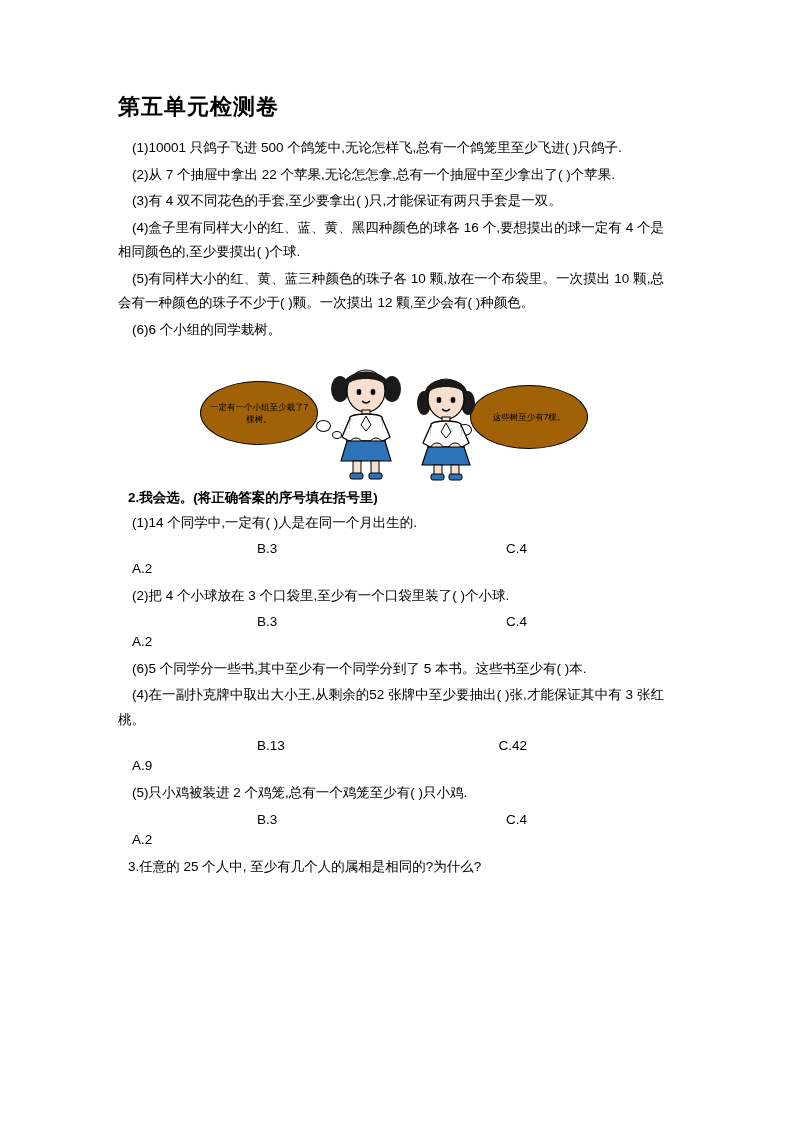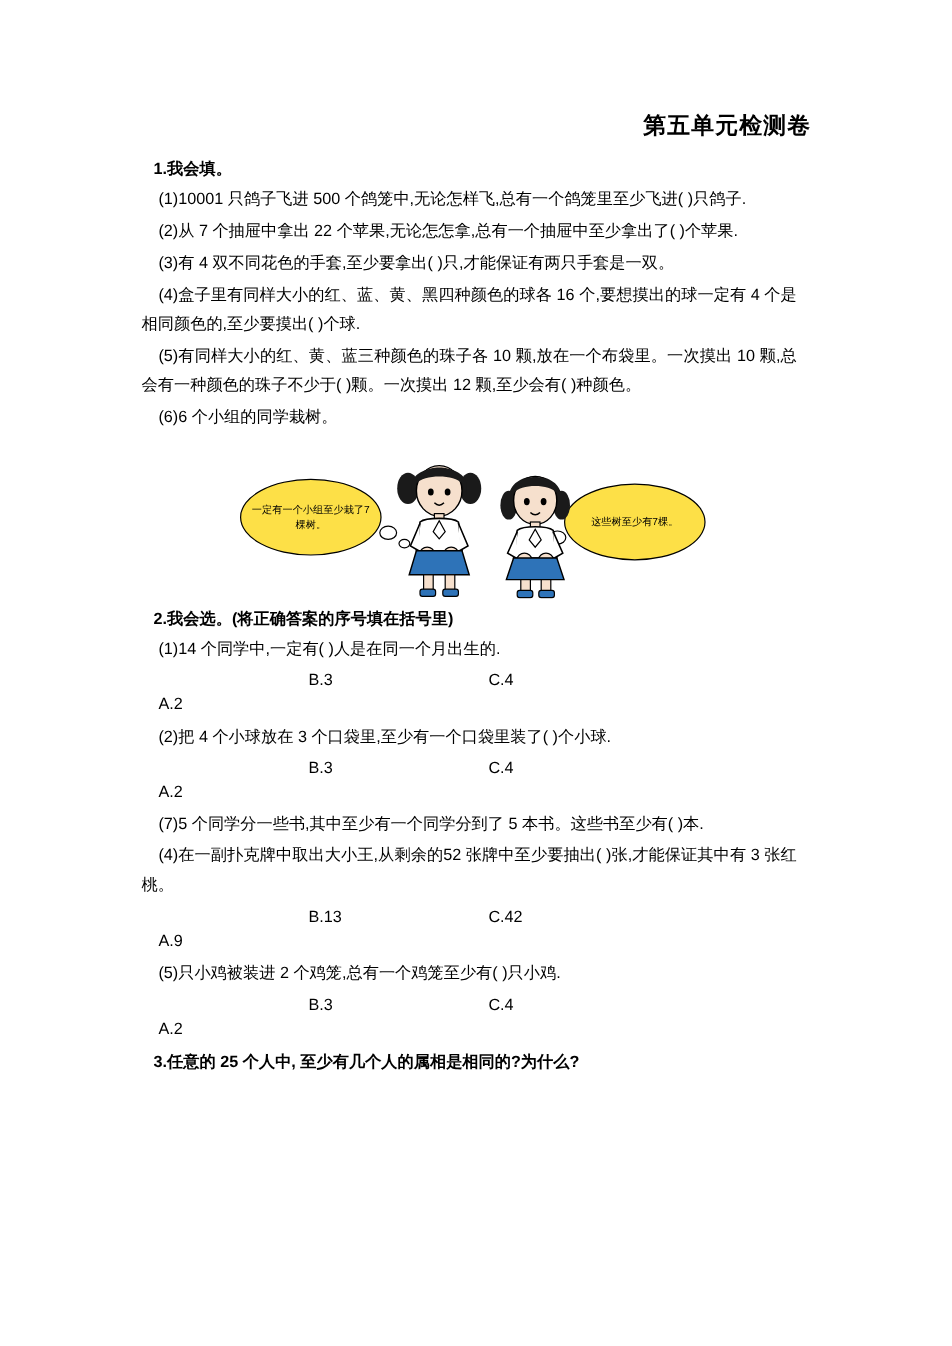--- a/index.html
+++ b/index.html
@@ -21,22 +21,22 @@
     width: 793px;
     height: 1122px;
   }
   .content {
     position: absolute;
     left: 118px;
     top: 92px;
     width: 558px;
   }
   .doc-title {
-    text-align: right;
-    font-size: 19px;
+    text-align: left;
+    font-size: 22px;
     font-weight: bold;
     letter-spacing: 1px;
     margin-bottom: 14px;
     font-family: Liberation Sans, sans-serif;
   }
   .sec-head {
     font-size: 13.5px;
     font-weight: bold;
     margin: 8px 0 4px 10px;
     font-family: "Liberation Sans", "DejaVu Sans", sans-serif;
@@ -52,33 +52,33 @@
   .opts {
     font-size: 13.5px;
     line-height: 1.82;
     margin: 0 0 2px 0;
     font-family: "Liberation Sans", "DejaVu Sans", sans-serif;
     display: flex;
     text-indent: 0;
   }
   .opts span.o1 { width: 125px; padding-left: 14px; margin-top: 20px; }
   .opts span.o2 { width: 150px; }
-  .opts span.o3 { width: 120px; }
+  .opts span.o3 { width: 120px; text-align: right; }
 
   
   .illus {
     position: relative;
     height: 132px;
     margin: 6px 0 4px 0;
   }
   .bubble {
     position: absolute;
     width: 118px;
     height: 64px;
-    background: #fde047;
+    background: #a16207;
     border: 1.6px solid #000;
     border-radius: 50% 50% 50% 50% / 50% 50% 50% 50%;
     box-sizing: border-box;
   }
   .bubble .btxt {
     position: absolute;
     left: 8px; right: 8px;
     top: 50%;
     transform: translateY(-50%);
     text-align: center;
@@ -98,34 +98,33 @@
   .bubble-left::after { width: 8px; height: 6px; right: -25px; bottom: 5px; }
   .bubble-right { left: 352px; top: 36px; }
   .bubble-right::before { width: 13px; height: 10px; left: -14px; bottom: 12px; }
   .bubble-right::after { width: 8px; height: 6px; left: -25px; bottom: 5px; }
 
   .kid { position: absolute; }
   .kid svg { display: block; }
 
   .sec3 {
     font-size: 13.5px;
-    font-weight: bold;
+    font-weight: normal;
     margin: 6px 0 0 10px;
     font-family: "Liberation Sans", "DejaVu Sans", sans-serif;
   }
 </style>
 </head>
 <body>
 
 <div class="page">
   <div class="content">
 
     <div class="doc-title">第五单元检测卷</div>
 
-    <div class="sec-head">1.我会填。</div>
 
     <p class="q">(1)10001 只鸽子飞进 500 个鸽笼中,无论怎样飞,总有一个鸽笼里至少飞进(        )只鸽子.</p>
     <p class="q">(2)从 7 个抽屉中拿出 22 个苹果,无论怎怎拿,总有一个抽屉中至少拿出了(        )个苹果.</p>
     <p class="q">(3)有 4 双不同花色的手套,至少要拿出(        )只,才能保证有两只手套是一双。</p>
     <p class="q">(4)盒子里有同样大小的红、蓝、黄、黑四种颜色的球各 16 个,要想摸出的球一定有 4 个是相同颜色的,至少要摸出(        )个球.</p>
     <p class="q">(5)有同样大小的红、黄、蓝三种颜色的珠子各 10 颗,放在一个布袋里。一次摸出 10 颗,总会有一种颜色的珠子不少于(        )颗。一次摸出 12 颗,至少会有(        )种颜色。</p>
     <p class="q">(6)6 个小组的同学栽树。</p>
 
     <div class="illus">
 
@@ -213,21 +212,21 @@
       <span class="o3">C.4</span>
     </div>
 
     <p class="q">(2)把 4 个小球放在 3 个口袋里,至少有一个口袋里装了(        )个小球.</p>
     <div class="opts">
       <span class="o1">A.2</span>
       <span class="o2">B.3</span>
       <span class="o3">C.4</span>
     </div>
 
-    <p class="q">(7)5 个同学分一些书,其中至少有一个同学分到了 5 本书。这些书至少有(        )本.</p>
+    <p class="q">(6)5 个同学分一些书,其中至少有一个同学分到了 5 本书。这些书至少有(        )本.</p>
 
     <p class="q">(4)在一副扑克牌中取出大小王,从剩余的52 张牌中至少要抽出(        )张,才能保证其中有 3 张红桃。</p>
     <div class="opts">
       <span class="o1">A.9</span>
       <span class="o2">B.13</span>
       <span class="o3">C.42</span>
     </div>
 
     <p class="q">(5)只小鸡被装进 2 个鸡笼,总有一个鸡笼至少有(        )只小鸡.</p>
     <div class="opts">

